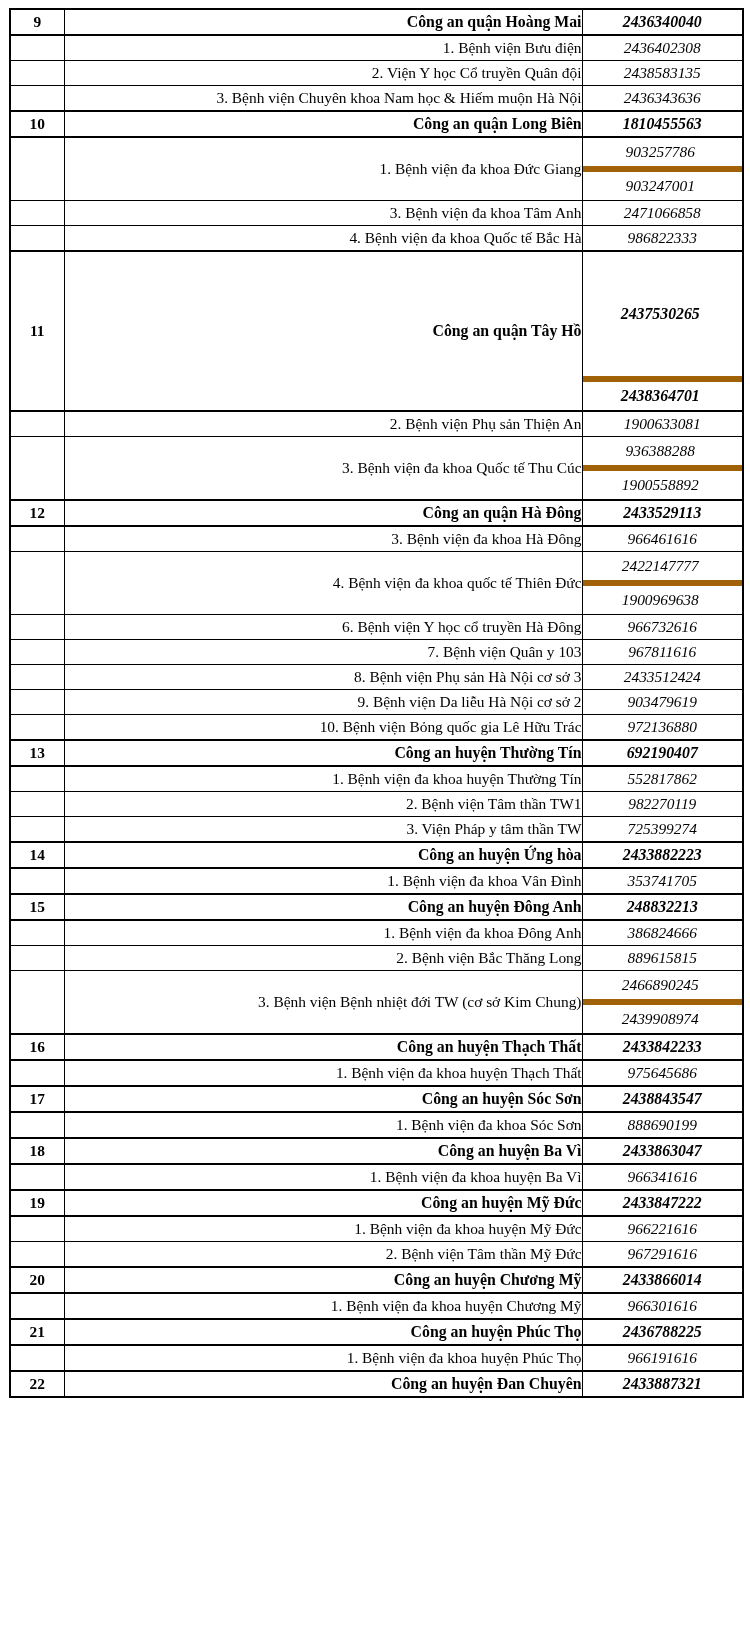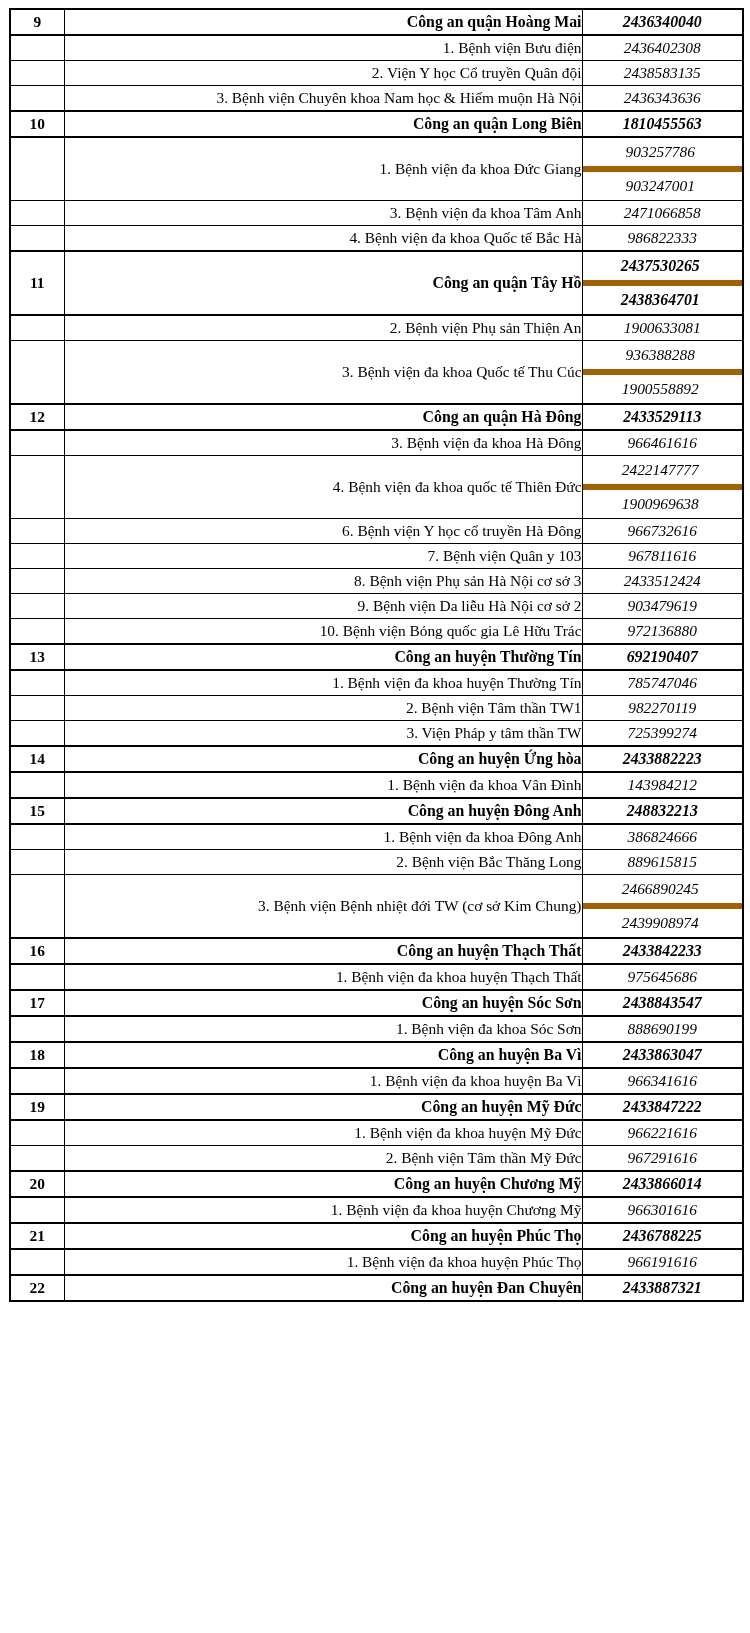--- a/index.html
+++ b/index.html
@@ -82,20 +82,21 @@
     height: 20px;
     line-height: 20px;
     box-sizing: content-box;
     white-space: nowrap;
   }
   td.phone.dual .ph + .ph {
     border-top: 6px solid #a16207;
   }
   tr.group td.phone.dual .ph {
     font-weight: bold;
+    margin-top: 48px;
   }
 
   
   tr.group > td {
     border-top: 2px solid #000;
   }
   tr.group > td,
   tr.group + tr > td {
     
   }
@@ -225,41 +226,41 @@
           <td class="phone">972136880</td>
         </tr>
         <tr class="group norm">
           <td class="idx">13</td>
           <td class="name">Công an huyện Thường Tín</td>
           <td class="phone">692190407</td>
         </tr>
         <tr class="item norm">
           <td class="idx blank"></td>
           <td class="name">1. Bệnh viện đa khoa huyện Thường Tín</td>
-          <td class="phone">785747046</td>
+          <td class="phone">552817862</td>
         </tr>
         <tr class="item norm">
           <td class="idx blank"></td>
           <td class="name">2. Bệnh viện Tâm thần TW1</td>
           <td class="phone">982270119</td>
         </tr>
         <tr class="item norm">
           <td class="idx blank"></td>
           <td class="name">3. Viện Pháp y tâm thần TW</td>
           <td class="phone">725399274</td>
         </tr>
         <tr class="group norm">
           <td class="idx">14</td>
           <td class="name">Công an huyện Ứng hòa</td>
           <td class="phone">2433882223</td>
         </tr>
         <tr class="item norm">
           <td class="idx blank"></td>
           <td class="name">1. Bệnh viện đa khoa Vân Đình</td>
-          <td class="phone">143984212</td>
+          <td class="phone">353741705</td>
         </tr>
         <tr class="group norm">
           <td class="idx">15</td>
           <td class="name">Công an huyện Đông Anh</td>
           <td class="phone">248832213</td>
         </tr>
         <tr class="item norm">
           <td class="idx blank"></td>
           <td class="name">1. Bệnh viện đa khoa Đông Anh</td>
           <td class="phone">386824666</td>

